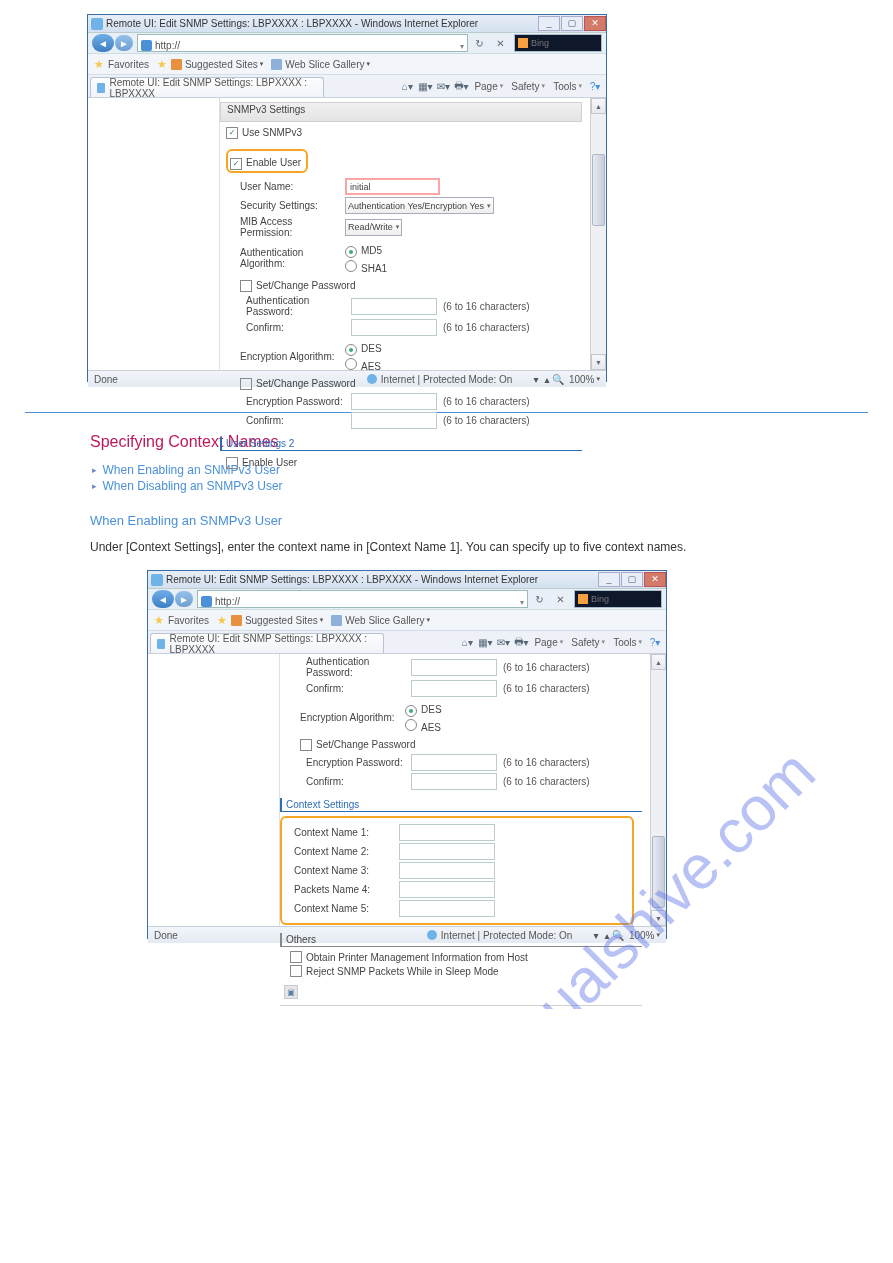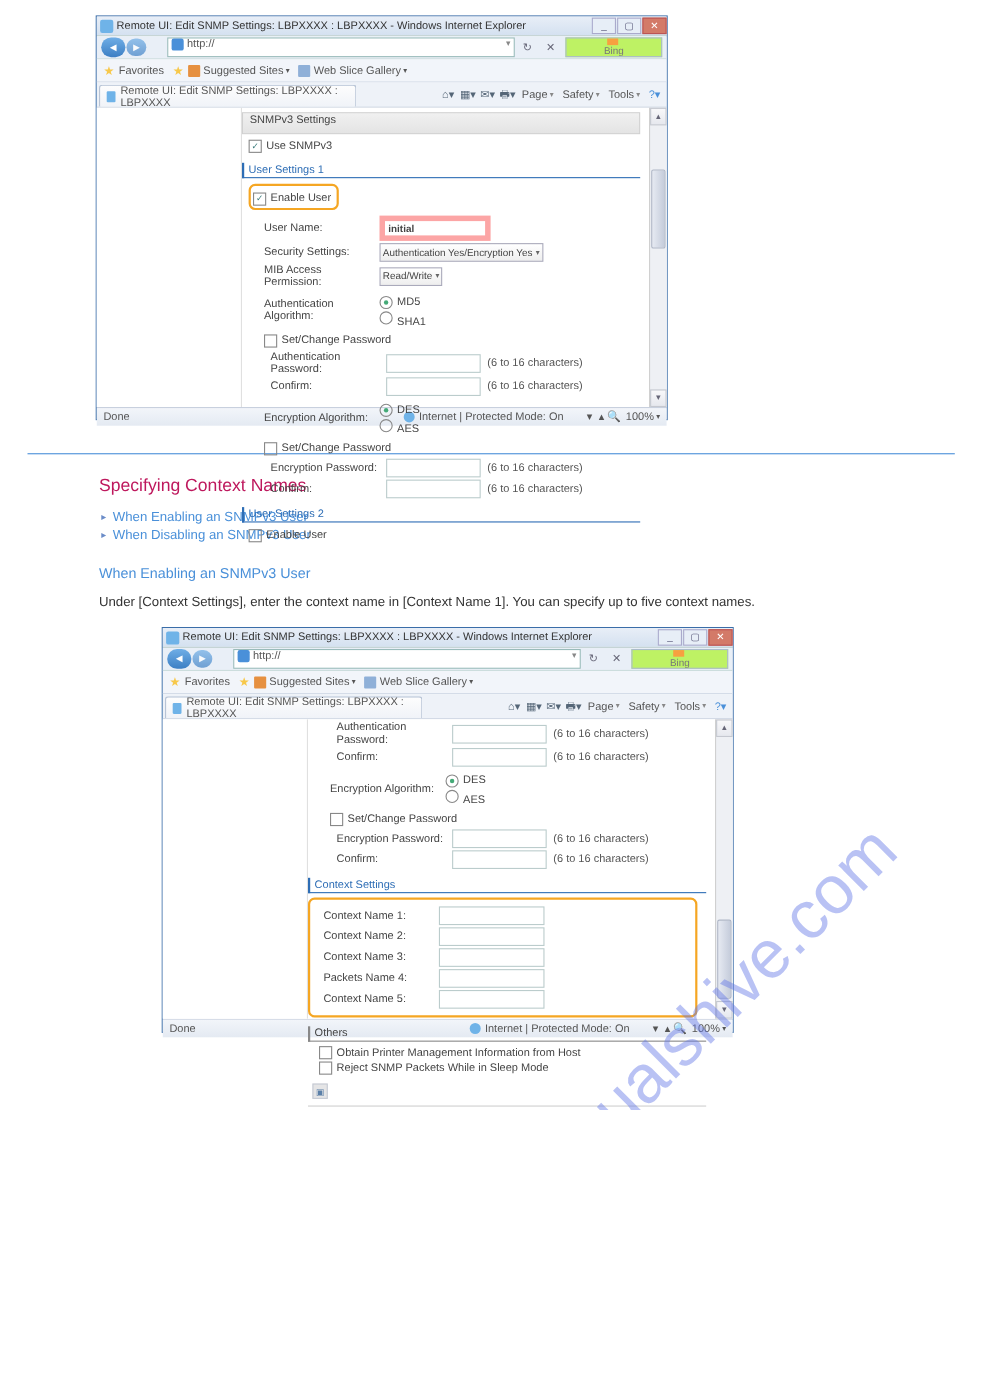--- a/index.html
+++ b/index.html
@@ -16,25 +16,25 @@
 .ss2 { width: 518px; height: 367px; margin-left: 147px; }
 .ie-titlebar { height:17px; background: linear-gradient(#e8eef7,#d4e1f0); border-bottom:1px solid #bcc; display:flex; align-items:center; }
 .ie-titlebar .ie-fav { width:12px; height:12px; margin:0 3px; background:#6fb3e8; border-radius:2px; }
 .ie-titlebar .ie-title { font-size:10px; color:#333; }
 .ie-titlebar .wbtns { margin-left:auto; display:flex; }
 .ie-titlebar .wbtn { width:20px; height:13px; background:#e7eef7; border:1px solid #aac; margin-left:1px; font-size:9px; text-align:center; line-height:13px; color:#557; }
 .ie-titlebar .wbtn.close { background:#d37a68; color:#fff; border-color:#b55; }
 .ie-addr { height:20px; background:#e9eff7; border-bottom:1px solid #cdd; display:flex; align-items:center; padding:0 4px; }
 .ie-addr .navbtn { width:22px; height:18px; border-radius:9px; background:linear-gradient(#6faee6,#3d7fc4); margin-right:1px; display:flex; align-items:center; justify-content:center; color:#fff; font-size:10px; }
 .ie-addr .navbtn.fwd { width:18px; height:16px; border-radius:8px; opacity:.7; }
-.ie-addr .urlbox { margin-left:18px; height:16px; background:#fff; border:1px solid #9bb; flex:1; display:flex; align-items:flex-start; padding:0 3px; font-size:10px; color:#555; }
+.ie-addr .urlbox { margin-left:3px; height:16px; background:#fff; border:1px solid #9bb; flex:1; display:flex; align-items:flex-end; padding:0 3px; font-size:10px; color:#555; }
 .ie-addr .urlbox .eicon { width:11px; height:11px; background:#4a90d9; border-radius:2px; margin-right:3px; }
 .ie-addr .urlbox .drop { margin-left:auto; color:#888; font-size:8px; }
 .ie-addr .toolbtn { width:17px; height:16px; margin-left:2px; display:flex; align-items:center; justify-content:center; font-size:10px; color:#667; border:1px solid transparent; }
-.ie-addr .bing { margin-left:4px; width:80px; height:16px; background:#bef264; border:1px solid #abc; display:flex; align-items:center; padding:0 3px; font-size:9px; color:#777;flex-direction:column; }
+.ie-addr .bing { margin-left:4px; width:80px; height:16px; background:#0f172a; border:1px solid #abc; display:flex; align-items:center; padding:0 3px; font-size:9px; color:#777; }
 .ie-addr .bing .bicon { width:10px; height:10px; background:#f7a040; margin-right:3px; }
 .ie-fav2 { height:20px; background:#f2f5fa; border-bottom:1px solid #d4dce8; display:flex; align-items:center; padding:0 6px; }
 .ie-fav2 .star { color:#f7c84a; font-size:11px; margin-right:4px; }
 .ie-fav2 .favtxt { font-size:10px; color:#555; margin-right:8px; }
 .ie-fav2 .sug { display:flex; align-items:center; font-size:10px; color:#555; margin-right:8px; }
 .ie-fav2 .sug .sicon { width:11px; height:11px; background:#e69040; margin-right:3px; border-radius:1px; }
 .ie-tabs { height:22px; background:#eef2f8; border-bottom:1px solid #c8d0de; display:flex; align-items:flex-end; padding:0 2px; }
 .ie-tabs .tab { height:19px; background:linear-gradient(#fdfdfd,#f0f3f8); border:1px solid #b8c4d6; border-bottom:none; border-radius:3px 3px 0 0; display:flex; align-items:center; padding:0 6px; font-size:10px; color:#555; max-width:220px; }
 .ie-tabs .tab .ticon { width:10px; height:10px; background:#6fb3e8; margin-right:4px; border-radius:1px; }
 .ie-tabs .toolbar { margin-left:auto; display:flex; align-items:center; height:22px; }
@@ -43,21 +43,21 @@
 .ie-tabs .toolbar .ticon2 { width:12px; height:12px; margin:0 3px; color:#567; font-size:10px; display:flex; align-items:center; justify-content:center; }
 .content-area { position:relative; background:#fff; display:flex; }
 .content-left { width:131px; background:#fff; border-right:1px solid #e0e0e0; }
 .content-right { flex:1; background:#fff; padding:0; }
 .grayhdr { background:linear-gradient(#f0f0f0,#e4e4e4); border:1px solid #d0d0d0; height:16px; font-size:10px; color:#444; padding:1px 6px; margin:4px 8px 0 0; }
 .grpbox { margin:3px 8px 8px 0; }
 .grp-title { color:#2d6db5; font-size:10px; border-bottom:1px solid #2d6db5; padding:1px 0; margin-bottom:4px; border-left:2px solid #2d6db5; padding-left:4px; }
 .highlight-row { display:inline-block; border:2px solid #f5a623; border-radius:6px; padding:1px 5px 1px 2px; margin:1px 0 3px 6px; }
 .field-row { display:flex; align-items:center; margin:2px 0 2px 20px; min-height:15px; }
 .field-label { width:105px; font-size:10px; color:#444; }
-.field-input { width:85px; height:13px; border:5px solid #fca5a5; font-size:9px; padding:0 3px; color:#444;font-weight:bold; }
+.field-input { width:85px; height:13px; border:2px solid #fca5a5; font-size:9px; padding:0 3px; color:#444; }
 .field-select { height:15px; border:1px solid #aab; font-size:9px; background:linear-gradient(#fff,#eee); padding:0 2px; color:#444; display:inline-flex; align-items:center; }
 .field-select .selarrow { font-size:7px; margin-left:3px; color:#666; }
 .radio { width:10px; height:10px; border:1px solid #888; border-radius:50%; margin-right:4px; display:inline-flex; align-items:center; justify-content:center; }
 .radio.checked::after { content:""; width:4px; height:4px; background:#4a7; border-radius:50%; }
 .radiolabel { font-size:10px; color:#444; }
 .chk { width:10px; height:10px; border:1px solid #888; margin-right:4px; display:inline-flex; align-items:center; justify-content:center; font-size:8px; color:#377; }
 .chk.checked::after { content:"✓"; }
 .chklabel { font-size:10px; color:#444; }
 .hint { font-size:10px; color:#555; margin-left:6px; }
 .pwd-input { width:80px; height:13px; border:1px solid #bcc; margin-left:0; }
@@ -155,21 +155,20 @@
       <div class="content-left"></div>
       <div class="content-right">
         <div class="grayhdr">SNMPv3 Settings</div>
         <div class="grpbox">
           <div class="field-row" style="margin-left:6px;">
               <span class="chk checked"></span>
               <span class="chklabel">Use SNMPv3</span>
             </div>
         </div>
         <div class="grpbox">
-          <div class="grp-title">User Settings 1</div>
           <div class="highlight-row"><span class="chk checked"></span><span class="chklabel">Enable User</span></div>
           <div class="field-row">
               <div class="field-label">User Name:</div>
               <input class="field-input" value="initial" style="">
             </div>
           <div class="field-row">
               <div class="field-label">Security Settings:</div>
               <div class="field-select">
                 <span>Authentication Yes/Encryption Yes</span>
                 <span class="selarrow">▾</span>

